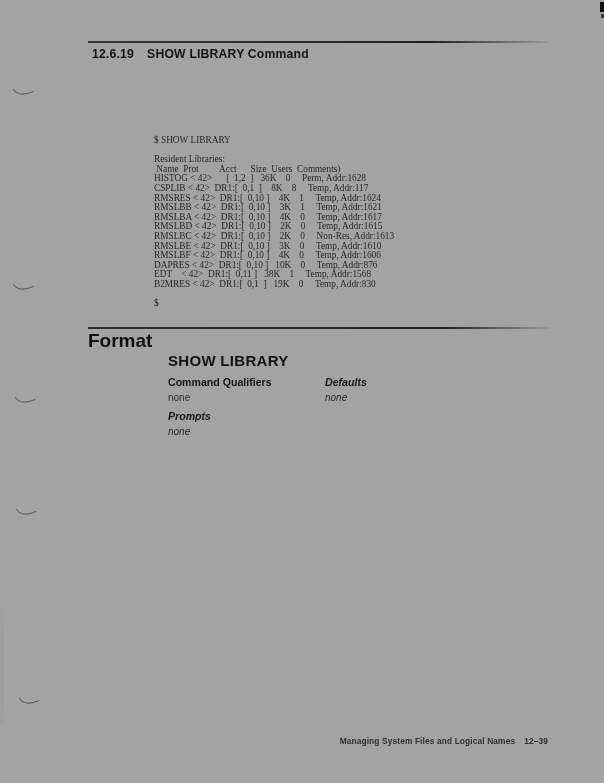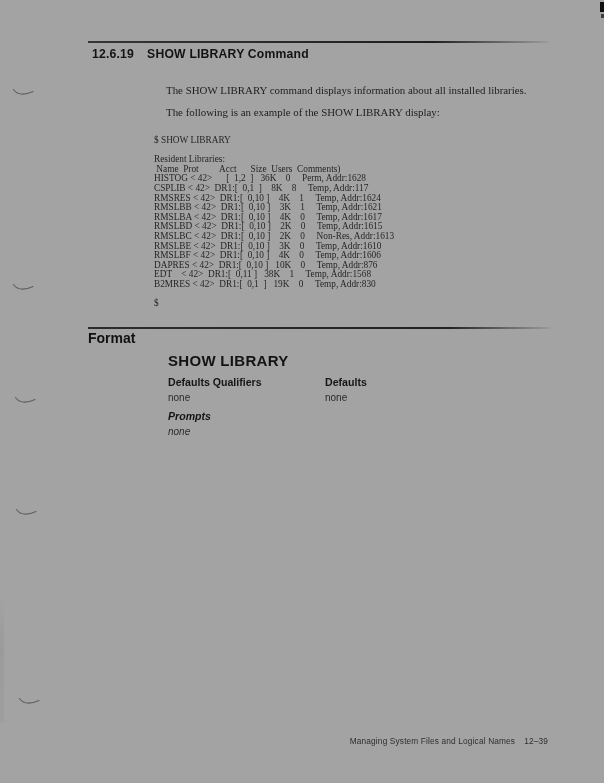--- a/index.html
+++ b/index.html
@@ -24,33 +24,33 @@
 
   .body-copy { position:absolute; left:166px; top:82px; width:398px;
     font-family:"Liberation Serif", serif; font-size:10.9px; line-height:16px; color:#1d1d1d; }
   .body-copy p + p { margin-top:6px; }
 
   .terminal { position:absolute; left:154px; top:136px;
     font-family:Liberation Serif, serif; font-size:9.3px; line-height:9.6px;
     color:#262626; white-space:pre; }
 
   .format-heading { position:absolute; left:88px; top:330px;
-    font-size:14px; font-weight:700; color:#111; }
+    font-size:19px; font-weight:700; color:#111; }
   .format-command { position:absolute; left:168px; top:352px;
     font-size:15px; font-weight:700; letter-spacing:.3px; color:#131313; }
 
   .fblock { position:absolute; }
   .fb-qualifiers { left:168px; top:376px; }
-  .fb-defaults   { left:325px; top:376px; }
+  .fb-defaults   { left:325px; top:376px;font-style:italic; }
   .fb-prompts    { left:168px; top:410px;font-style:italic; }
   .flabel { font-size:10.6px; font-weight:700; color:#151515; }
   .fvalue { margin-top:4px; font-size:10px; color:#2b2b2b; }
 
   .page-footer { position:absolute; top:736px; right:56px;
-    font-size:8.3px; font-weight:400; letter-spacing:.15px; color:#2f2f2f; }
+    font-size:8.3px; font-weight:700; letter-spacing:.15px; color:#2f2f2f; }
   .page-num { margin-left:9px; }
 
   .margin-mark { position:absolute; opacity:.78; }
   .mm1 { left:13px; top:88px; }
   .mm2 { left:13px; top:283px; }
   .mm3 { left:15px; top:396px; }
   .mm4 { left:16px; top:508px; }
   .mm5 { left:19px; top:697px; }
   .margin-mark path { stroke:#4f4b47; stroke-width:1.1; fill:none; stroke-linecap:round; }
 
@@ -84,22 +84,21 @@
     </svg>
   <svg class="margin-mark mm5" width="21" height="10" viewBox="0 0 21 10">
       <path d="M0.5 1.5 C4 6.5, 10 8, 20 3.5"></path>
     </svg>
 
   <div class="rule rule-top"></div>
 
   <h1 class="section-heading"><span class="sec-num">12.6.19</span><span class="sec-title">SHOW LIBRARY Command</span></h1>
 
   <div class="body-copy">
-    <p><span>The SHOW LIBRARY command displays information about all installed libraries.</span><br></p>
-    <p>The following is an example of the SHOW LIBRARY display:</p>
+    <p><br></p>
   </div>
 
   <pre class="terminal">$ SHOW LIBRARY
 
 Resident Libraries:
  Name  Prot         Acct      Size  Users  Comments)
 HISTOG &lt; 42&gt;      [  1,2  ]   36K    0     Perm, Addr:1628
 CSPLIB &lt; 42&gt;  DR1:[  0,1  ]    8K    8     Temp, Addr:117
 RMSRES &lt; 42&gt;  DR1:[  0,10 ]    4K    1     Temp, Addr:1624
 RMSLBB &lt; 42&gt;  DR1:[  0,10 ]    3K    1     Temp, Addr:1621
@@ -114,21 +113,21 @@
 
 $</pre>
 
   <div class="rule rule-format"></div>
 
   <h2 class="format-heading">Format</h2>
 
   <div class="format-command">SHOW LIBRARY</div>
 
   <div class="fblock fb-qualifiers">
-    <div class="flabel">Defaults Qualifiers</div>
+    <div class="flabel">Command Qualifiers</div>
     <div class="fvalue">none</div>
   </div>
 
   <div class="fblock fb-defaults">
     <div class="flabel">Defaults</div>
     <div class="fvalue">none</div>
   </div>
 
   <div class="fblock fb-prompts">
     <div class="flabel">Prompts</div>

